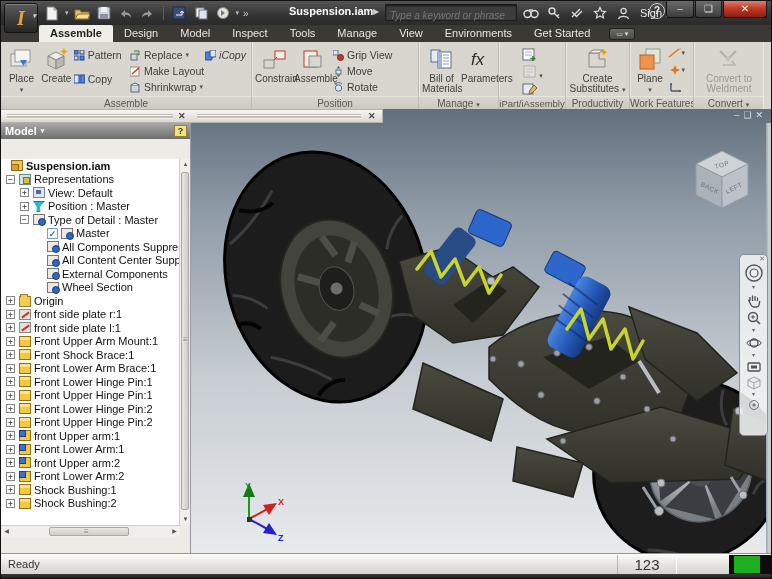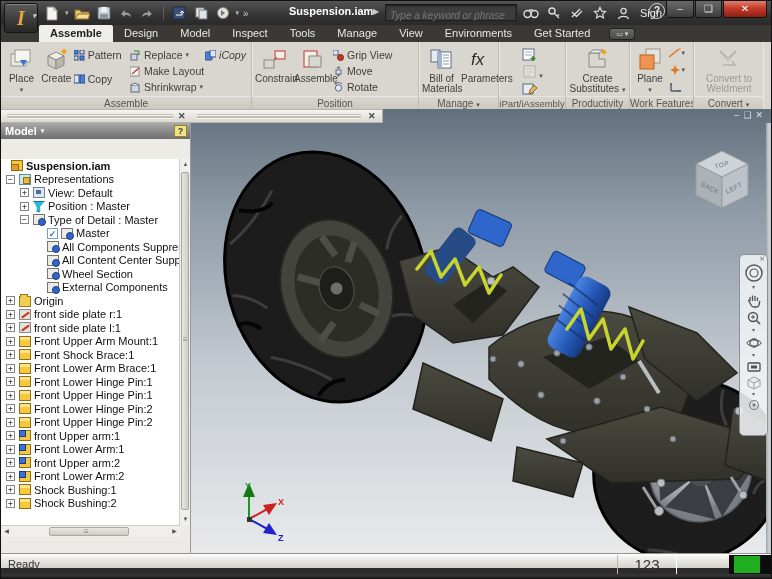--- a/index.html
+++ b/index.html
@@ -128,21 +128,21 @@
   .rightstrip{position:absolute;right:0;top:14px;width:7px;height:430px;background:linear-gradient(90deg,#9aa2aa,#ccd0d3 40%,#b9bec3);}
   .navbar{position:absolute;left:548px;top:145px;width:29px;height:182px;
     background:rgba(240,242,244,.88);border:1px solid #8a9096;border-radius:5px;
     display:flex;flex-direction:column;align-items:center;padding-top:8px;gap:2px;}
   .navx{position:absolute;right:2px;top:0;font-size:7px;color:#777;}
   .nvdd{font-size:6px;color:#666;line-height:5px;}
   .nvdim{opacity:.45;}
   .viewcube-label{font-size:6.5px;fill:#6d747a;letter-spacing:.5px;}
 
   
-  .statusbar{position:absolute;left:0;top:552px;width:772px;height:15px;
+  .statusbar{position:absolute;left:0;top:552px;width:772px;height:21px;
     background:linear-gradient(#fdfdfc,#e4e2dd 55%,#d6d4cf);border-top:1px solid #97958f;padding-left:48px;}
   .ready{position:absolute;left:7px;top:4px;font-size:11px;color:#333;}
   .seg{position:absolute;top:1px;height:19px;border-left:1px solid #b7b5ae;border-right:1px solid #fff;
     text-align:center;font-size:15px;color:#333;line-height:19px;}
   .seg1{left:616px;width:60px;} .seg2{left:712px;width:36px;margin-top:48px;}
   .segblack{position:absolute;left:728px;top:1px;width:44px;height:19px;background:#0d0d0d;}
   .greensq{position:absolute;left:5px;top:1px;width:26px;height:17px;background:#1fae1f;}
   .bottomedge{position:absolute;left:0;top:573px;width:772px;height:6px;background:linear-gradient(#3a3a3a,#161616);}
 
   svg text{font-family:"Liberation Sans",sans-serif;}
@@ -708,26 +708,26 @@
           <span class="lbl">All Components Suppressed</span>
         </div>
         <div class="trow" style="padding-left: 33px;">
           <span class="expsp"></span>
           <span class="ti ti-lod"></span>
           <span class="lbl">All Content Center Suppressed</span>
         </div>
         <div class="trow" style="padding-left: 33px;">
           <span class="expsp"></span>
           <span class="ti ti-lod"></span>
-          <span class="lbl">Wheel Section</span>
+          <span class="lbl">External Components</span>
         </div>
         <div class="trow" style="padding-left: 33px;">
           <span class="expsp"></span>
           <span class="ti ti-lod"></span>
-          <span class="lbl">External Components</span>
+          <span class="lbl">Wheel Section</span>
         </div>
         <div class="trow" style="padding-left: 5px;">
           <span class="exp">+</span>
           <span class="ti ti-folder"></span>
           <span class="lbl">Origin</span>
         </div>
         <div class="trow" style="padding-left: 5px;">
           <span class="exp">+</span>
           <span class="ti ti-flex"></span>
           <span class="lbl">front side plate r:1</span>

